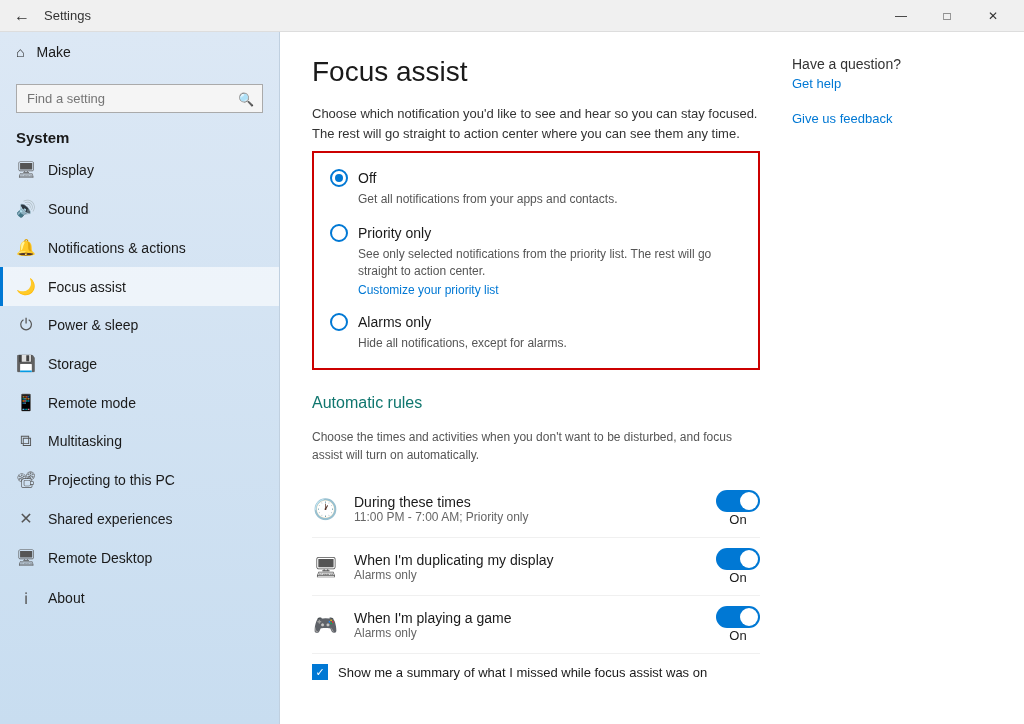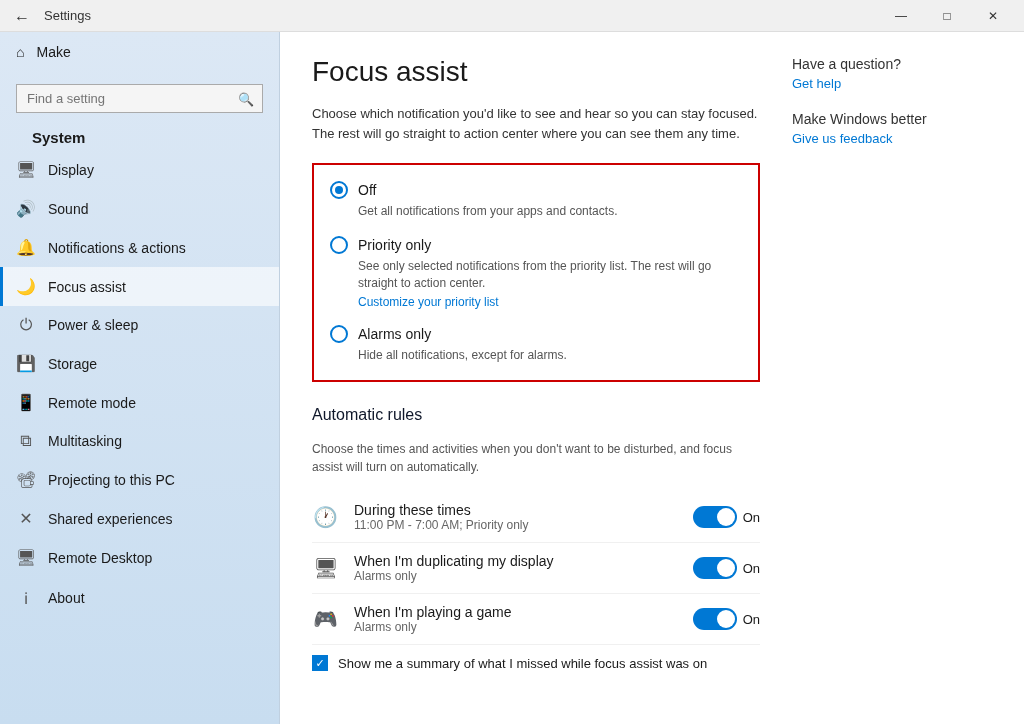--- a/index.html
+++ b/index.html
@@ -33,21 +33,21 @@
     .sidebar-search input {
       width: 100%; padding: 6px 20px 6px 10px; border: 1px solid #aaa;
       background: #f5f5f5; font-size: 13px; outline: none;
     }
     .sidebar-search-icon {
       position: absolute; right: 8px; top: 50%; transform: translateY(-50%);
       color: #666; font-size: 13px;
     }
     .sidebar-system-label {
       font-size: 15px; font-weight: 600; color: #1a1a1a;
-      padding: 8px 32px 4px;
+      padding: 8px 16px 4px;
     }
     .sidebar-item {
       display: flex; align-items: center; gap: 12px;
       padding: 10px 16px; cursor: pointer; color: #1a1a1a; font-size: 14px;
     }
     .sidebar-item.active {
       background: rgba(255,255,255,0.6);
       border-left: 3px solid #0078d4;
       padding-left: 13px;
     }
@@ -59,54 +59,54 @@
 
     
     .content {
       flex: 1; overflow-y: auto; padding: 24px 32px;
       background: #fff; display: flex; gap: 32px;
     }
     .content-main { flex: 1; max-width: 700px; }
     .content-side { width: 200px; flex-shrink: 0; }
 
     .page-title { font-size: 28px; font-weight: 300; color: #1a1a1a; margin-bottom: 16px; }
-    .page-desc { font-size: 13px; color: #333; line-height: 1.5; margin-bottom: 20px; }
+    .page-desc { font-size: 13px; color: #333; line-height: 1.5; margin-bottom: 8px; }
 
     
     .options-box {
       border: 2px solid #c00; padding: 16px; margin-bottom: 24px;
     }
     .radio-option { margin-bottom: 16px; }
     .radio-option:last-child { margin-bottom: 0; }
     .radio-row { display: flex; align-items: center; gap: 10px; margin-bottom: 4px; }
     .radio-circle {
       width: 18px; height: 18px; border-radius: 50%; border: 2px solid #0078d4;
       display: flex; align-items: center; justify-content: center; flex-shrink: 0;
     }
     .radio-circle.checked::after {
       content: ''; width: 8px; height: 8px; border-radius: 50%; background: #0078d4;
     }
     .radio-label { font-size: 14px; font-weight: 400; color: #1a1a1a; }
     .radio-desc { font-size: 12px; color: #555; margin-left: 28px; line-height: 1.4; }
     .radio-link { color: #0078d4; text-decoration: none; font-size: 12px; display: block; margin-left: 28px; margin-top: 4px; }
 
     
-    .section-title { font-size: 16px; font-weight: 400; color: #0f172a; margin-bottom: 6px; }
+    .section-title { font-size: 16px; font-weight: 400; color: #0f766e; margin-bottom: 6px; }
     .section-desc { font-size: 12px; color: #555; margin-bottom: 16px; line-height: 1.5; margin-top: 16px; }
 
     .rule-item {
       display: flex; align-items: center; gap: 14px;
       padding: 10px 0; border-bottom: 1px solid #f0f0f0;
     }
     .rule-icon { font-size: 20px; color: #555; width: 28px; text-align: center; flex-shrink: 0; }
     .rule-text { flex: 1; }
     .rule-name { font-size: 14px; color: #1a1a1a; font-weight: 400; }
     .rule-sub { font-size: 12px; color: #666; }
     .toggle {
-      display: flex; align-items: center; gap: 6px;
+      display: flex; align-items: center;  flex-direction: column;
     }
     .toggle-track {
       width: 44px; height: 22px; border-radius: 11px; background: #0078d4;
       position: relative; cursor: pointer;
     }
     .toggle-thumb {
       width: 18px; height: 18px; border-radius: 50%; background: #fff;
       position: absolute; top: 2px; right: 2px; transition: left 0.2s;
     }
     .toggle-label { font-size: 13px; color: #1a1a1a; }
@@ -285,18 +285,17 @@
         <div class="checkbox-row">
           <div class="checkbox-box"></div>
           <span class="checkbox-label">Show me a summary of what I missed while focus assist was on</span>
         </div>
       </div>
     </div>
 
     <div class="content-side">
       <div class="side-question">Have a question?</div>
       <a href="#" class="side-link">Get help</a>
-      <div class="side-windows-title">Make Windows better</div>
       <a href="#" class="side-link">Give us feedback</a>
     </div>
   </div>
 
 </div>
 
 </body></html>

